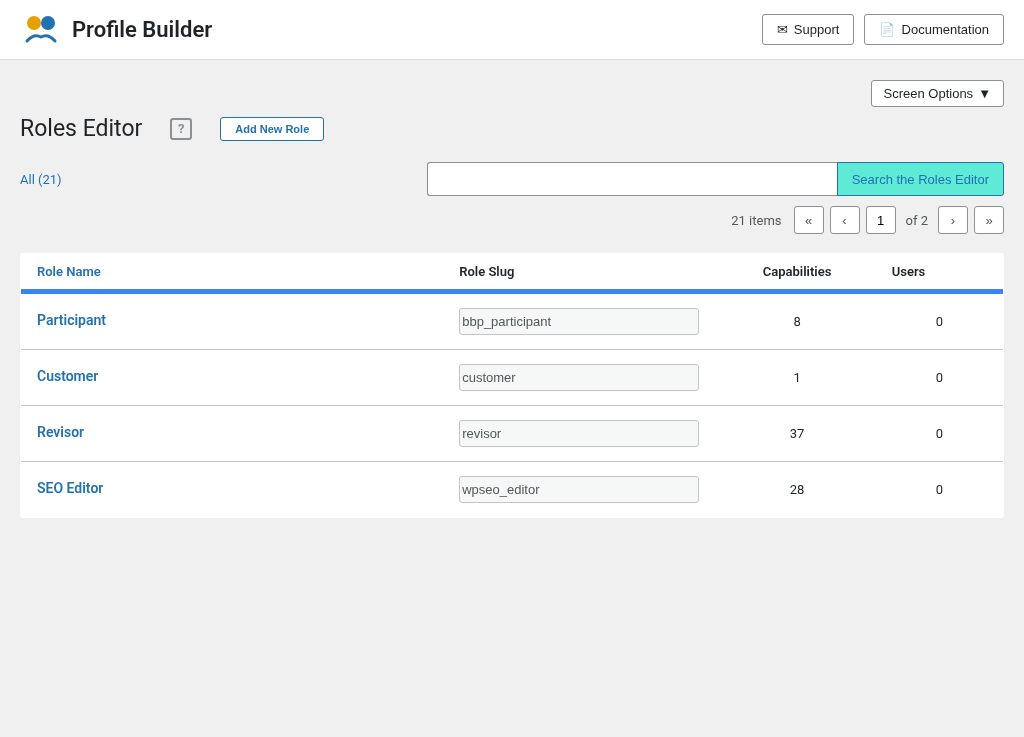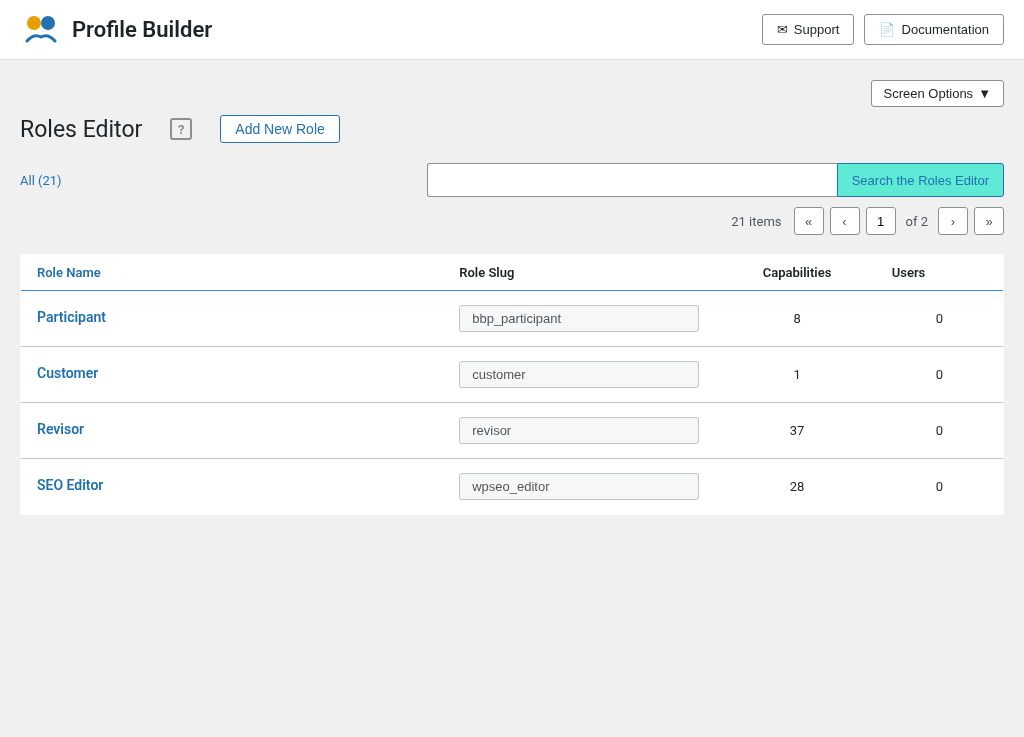--- a/index.html
+++ b/index.html
@@ -93,22 +93,23 @@
       font-size: 13px;
       font-weight: bold;
       cursor: pointer;
     }
     .add-new-btn {
       border: 1px solid #2271b1;
       background: #fff;
       color: #2271b1;
       padding: 5px 14px;
       border-radius: 3px;
-      font-size: 14px;
-      cursor: pointer;
+      font-size: 11px;
+      cursor: pointer;
+      font-weight: bold;
     }
 
     
     .filter-row {
       display: flex;
       align-items: center;
       justify-content: space-between;
       margin-bottom: 10px;
     }
     .filter-links a {
@@ -192,21 +193,21 @@
     }
     .roles-table thead tr {
       background: #fff;
     }
     .roles-table thead th {
       padding: 10px 16px;
       text-align: left;
       font-weight: 600;
       font-size: 13px;
       color: #1d2327;
-      border-bottom: 1px solid #3b82f6;
+      border-bottom: 5px solid #3b82f6;
     }
     .roles-table thead th.col-role-name { color: #2271b1; width: 43%; }
     .roles-table thead th.col-slug { width: 28%; }
     .roles-table thead th.col-caps { width: 16%; text-align: center; }
     .roles-table thead th.col-users { width: 13%; }
 
     .roles-table tbody tr {
       border-bottom: 1px solid #c3c4c7;
     }
     .roles-table tbody tr:last-child { border-bottom: none; }
@@ -220,21 +221,21 @@
       text-decoration: none;
       font-weight: 600;
       font-size: 14px;
       display: block;
       margin-bottom: 4px;
     }
 
     .slug-input {
       border: 1px solid #c3c4c7;
       background: #f6f7f7;
-      padding: 5px 12px;
+      padding: 5px 2px;
       font-size: 13px;
       border-radius: 3px;
       width: 240px;
       color: #50575e;
       cursor: default;
     }
     .col-caps-val, .col-users-val {
       text-align: center;
       color: #1d2327;
       font-size: 13px;

